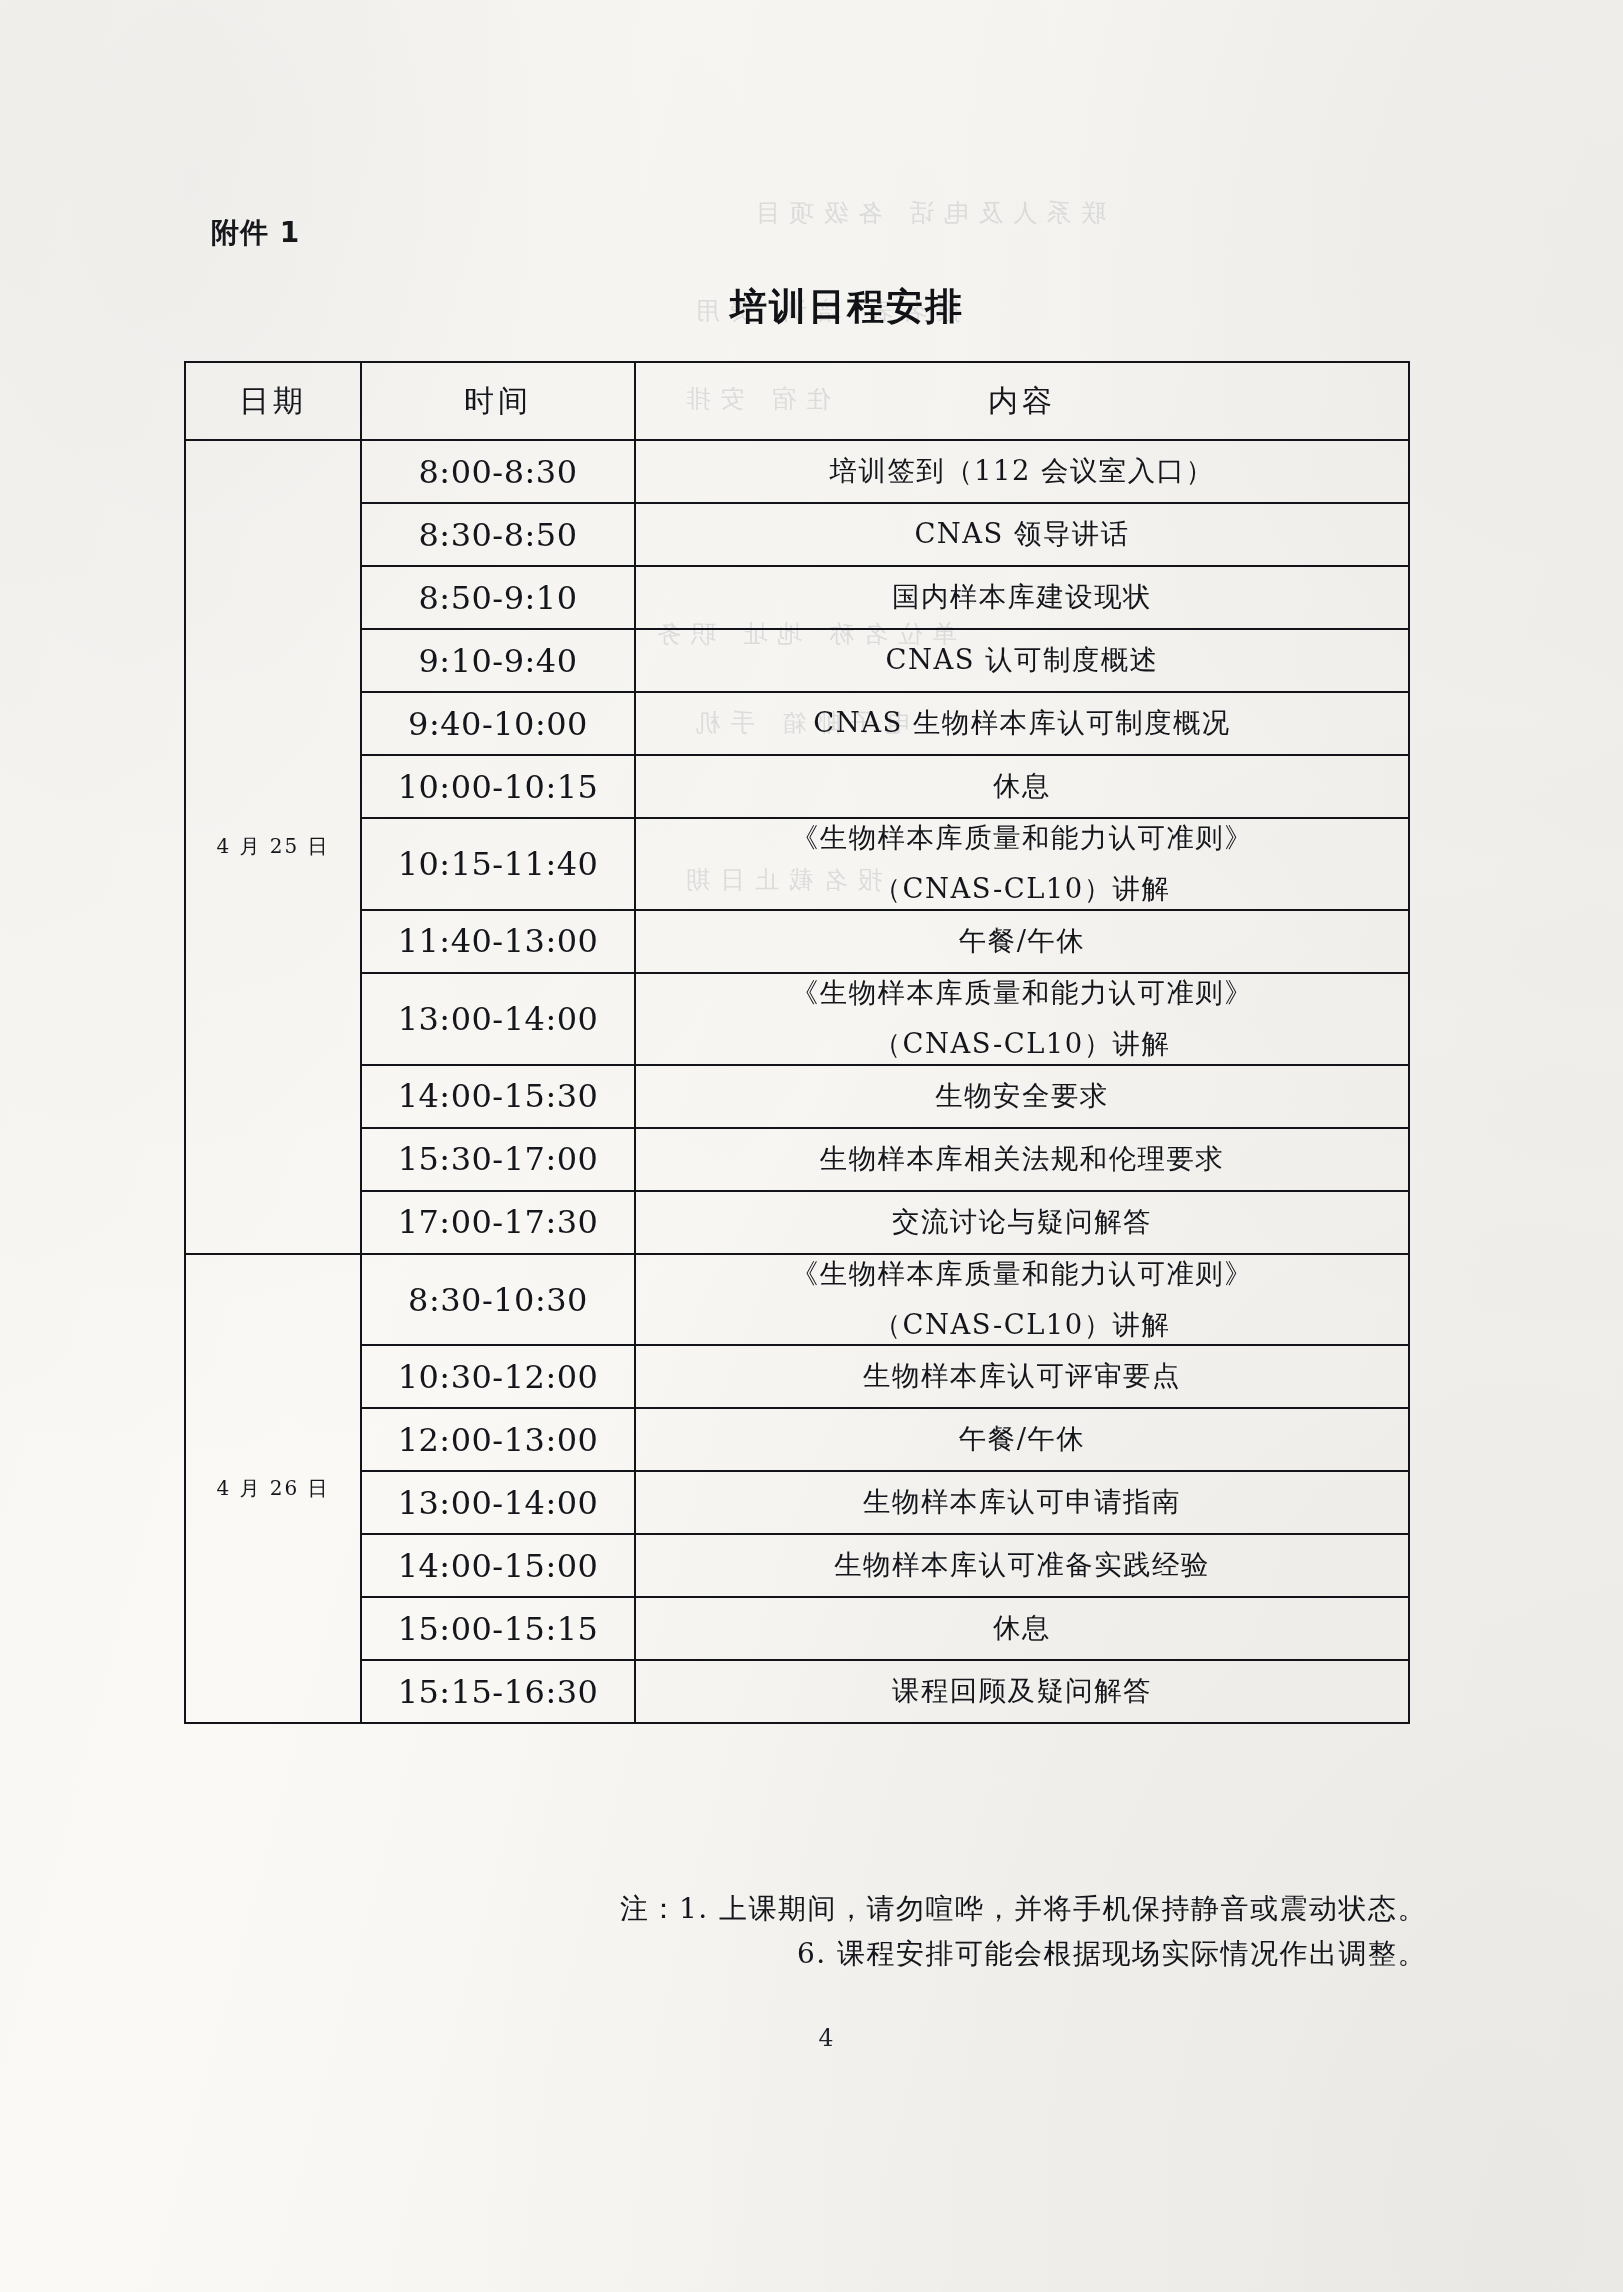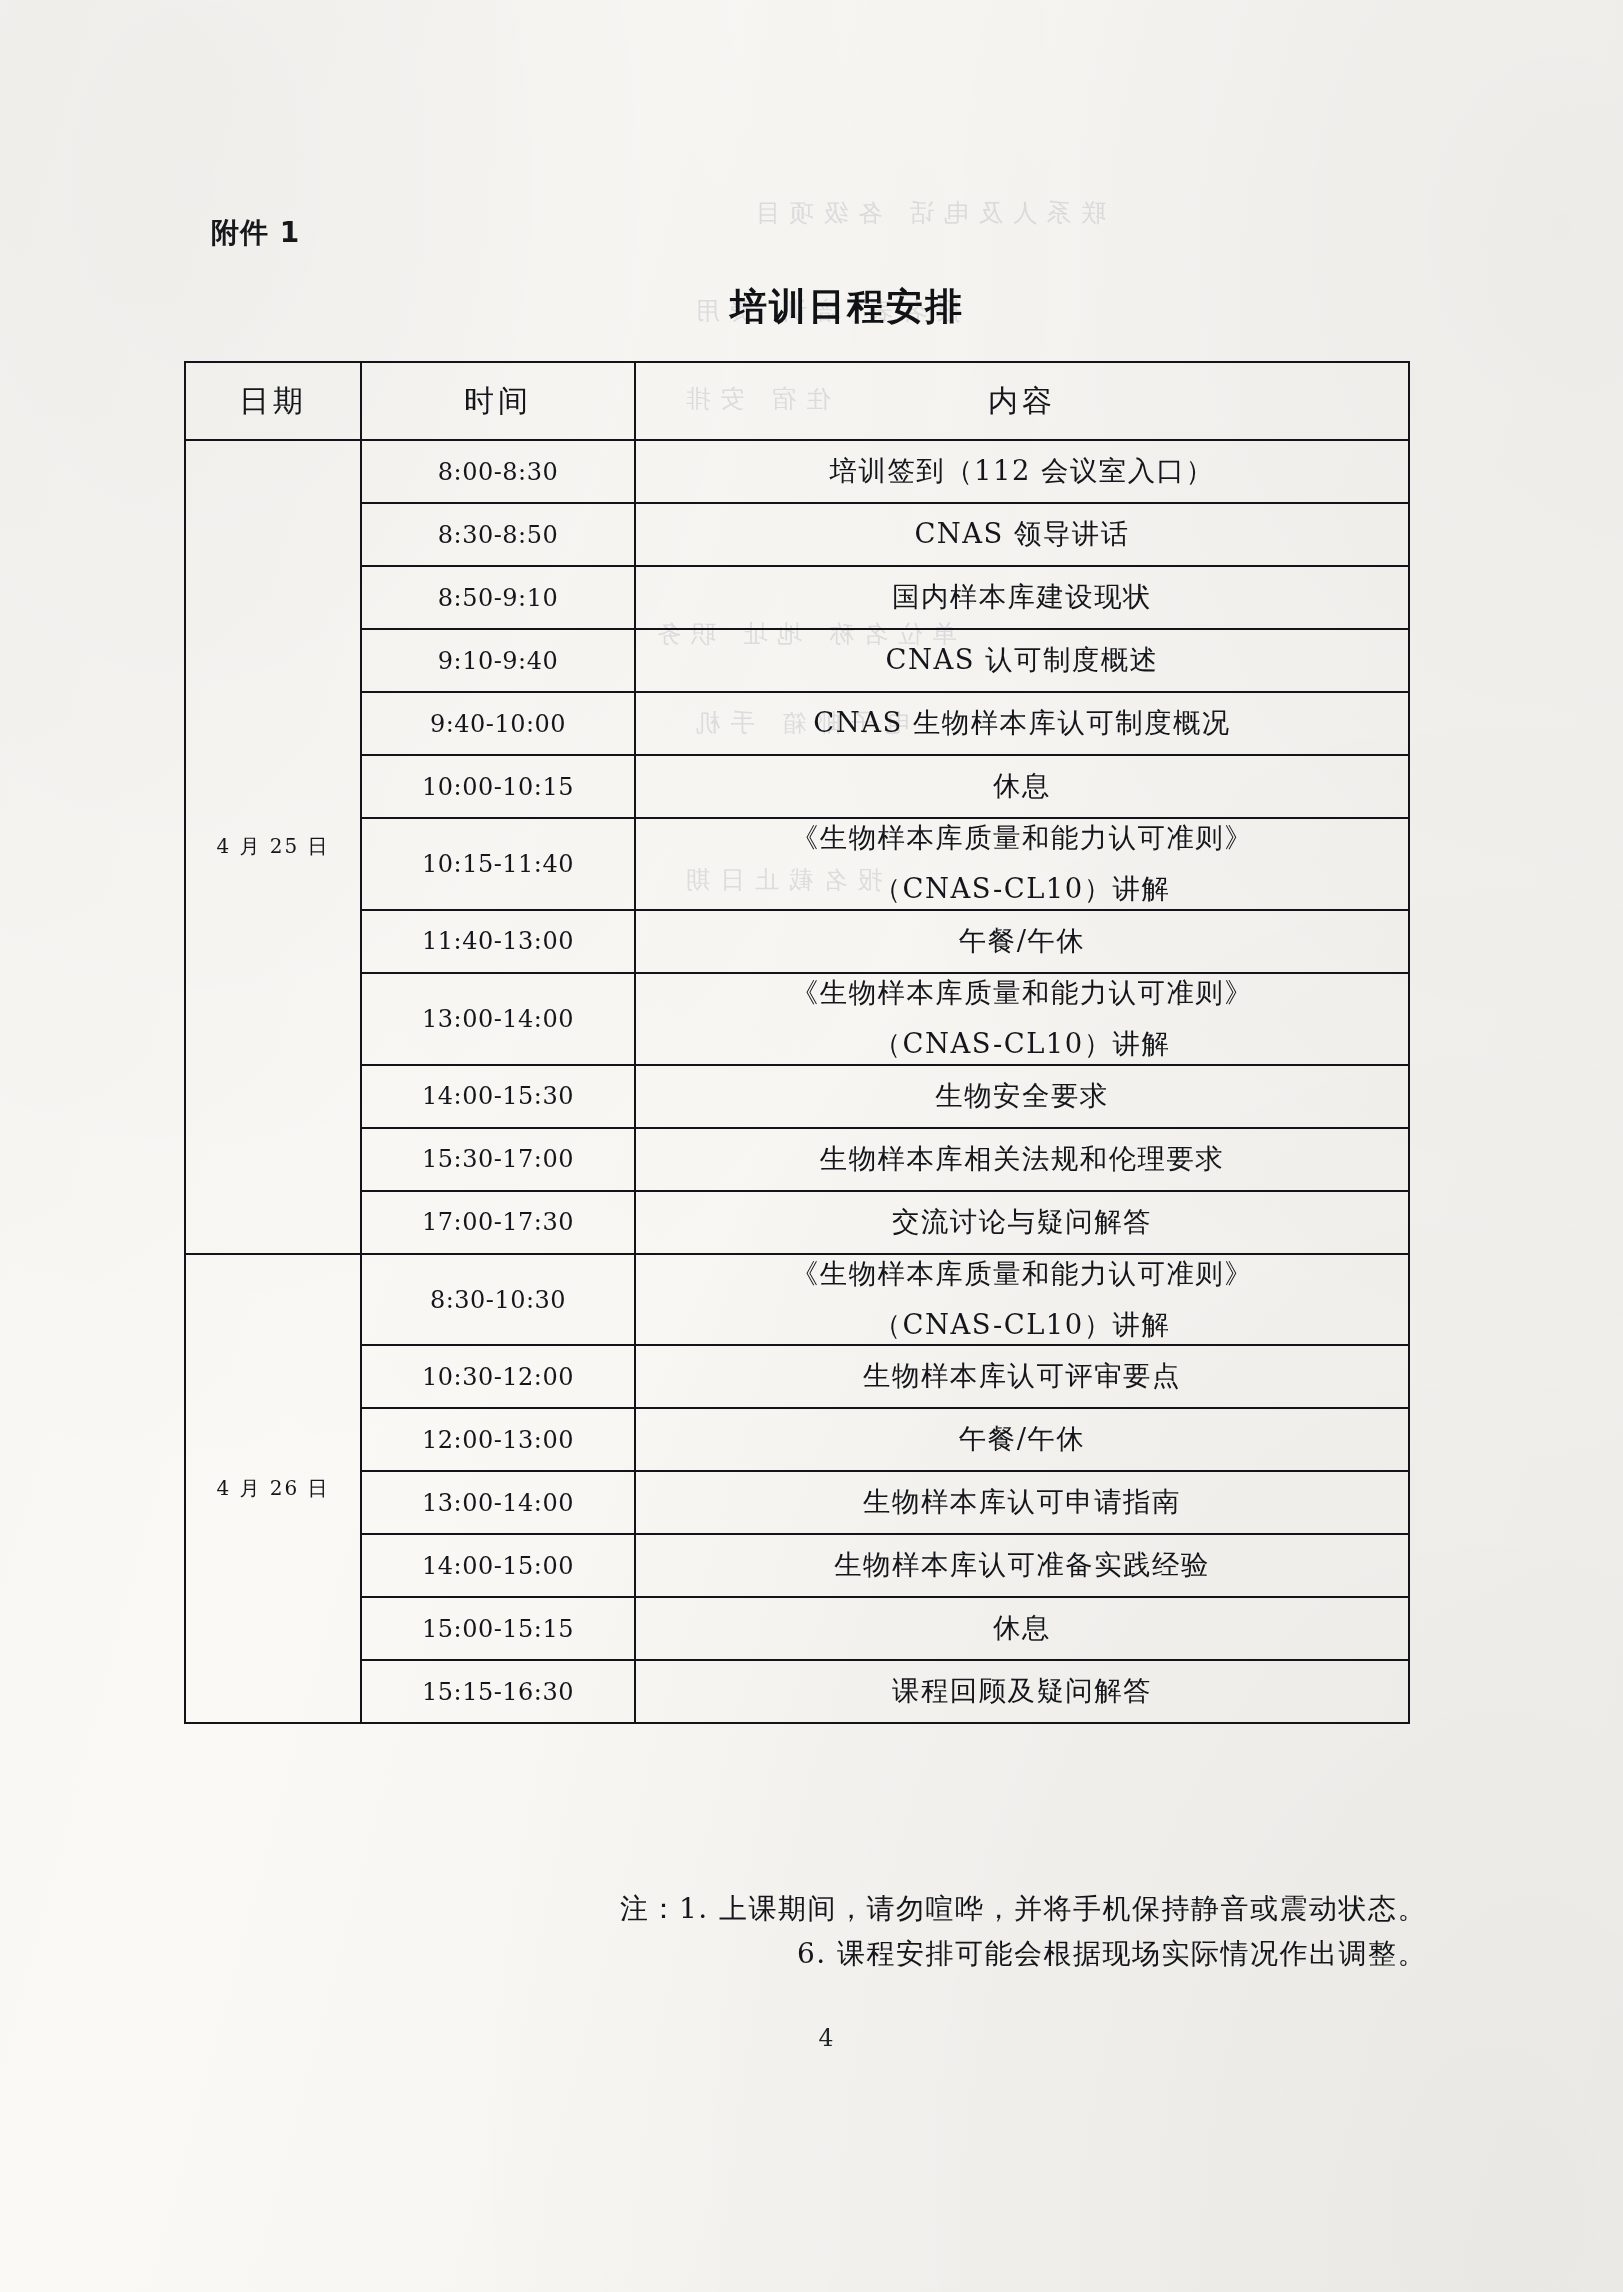--- a/index.html
+++ b/index.html
@@ -95,21 +95,21 @@
   }
   .col-date { width: 176px; }
   .col-time { width: 274px; }
   .col-content { width: 774px; }
 
   td.date-cell {
     font-size: 20px;
     letter-spacing: 2px;
   }
   td.time-cell {
-    font-size: 24px;
+    font-size: 32px;
     letter-spacing: 0.5px;
     height: 61px;
   }
   td.content-cell {
     font-size: 27.4px;
     letter-spacing: 1.5px;
     line-height: 1.42;
     height: 61px;
   }
   td.content-cell .line2 {

